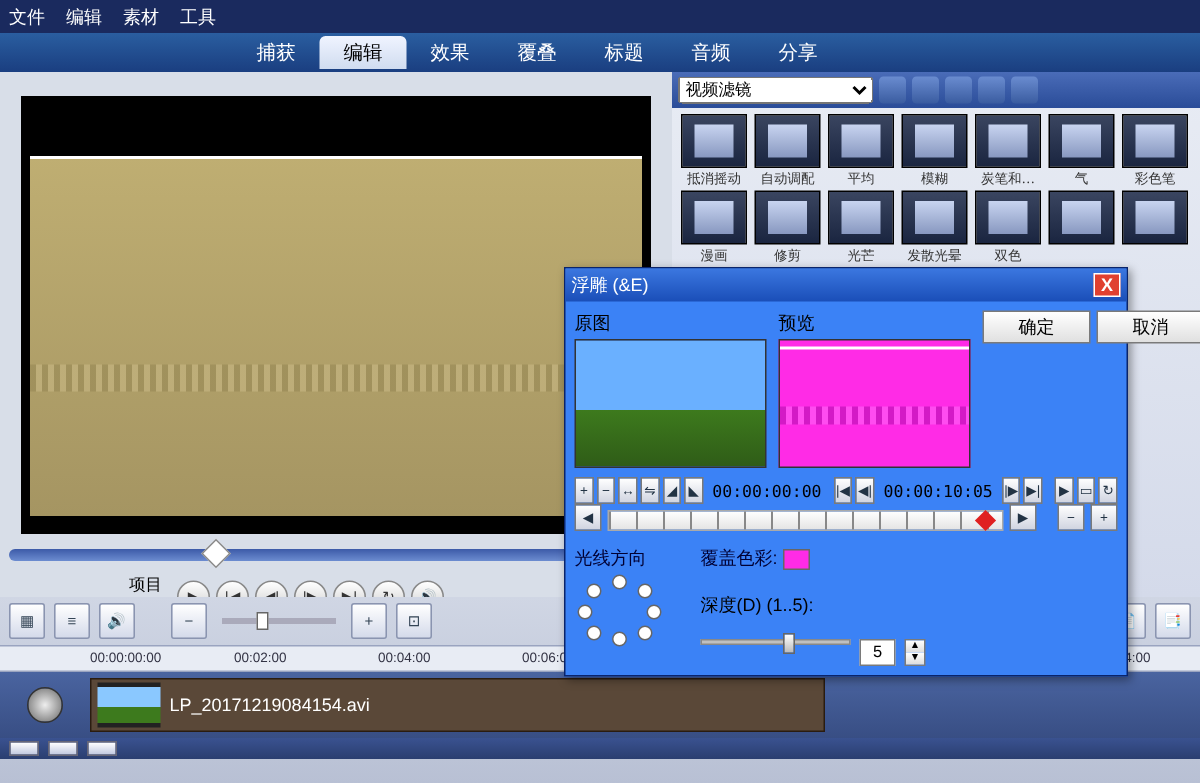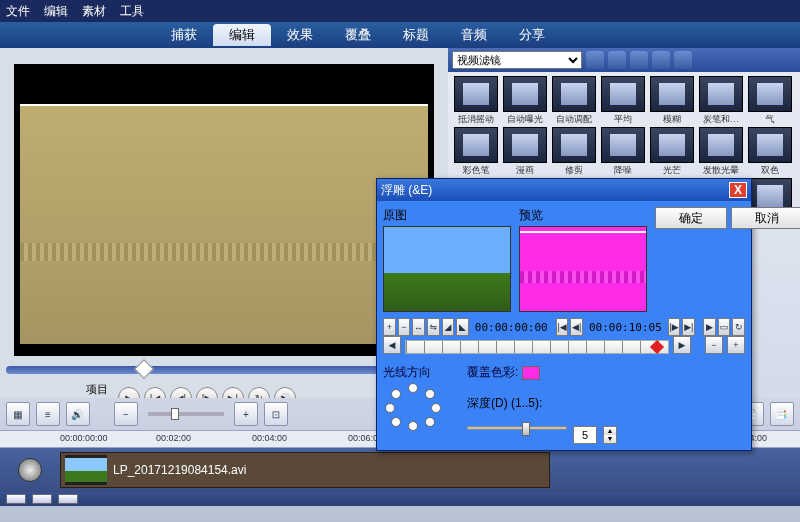--- a/index.html
+++ b/index.html
@@ -156,24 +156,20 @@
         <div class="hicn"></div>
         <div class="hicn"></div>
       </div>
       <div class="filter-grid" id="filter-grid">
           <div class="filter-item">
             <div class="filter-thumb"></div>
             <span>抵消摇动</span>
           </div>
           <div class="filter-item">
             <div class="filter-thumb"></div>
-            <span>自动曝光</span>
-          </div>
-          <div class="filter-item">
-            <div class="filter-thumb"></div>
             <span>自动调配</span>
           </div>
           <div class="filter-item">
             <div class="filter-thumb"></div>
             <span>平均</span>
           </div>
           <div class="filter-item">
             <div class="filter-thumb"></div>
             <span>模糊</span>
           </div>
@@ -189,24 +185,20 @@
             <div class="filter-thumb"></div>
             <span>彩色笔</span>
           </div>
           <div class="filter-item">
             <div class="filter-thumb"></div>
             <span>漫画</span>
           </div>
           <div class="filter-item">
             <div class="filter-thumb"></div>
             <span>修剪</span>
-          </div>
-          <div class="filter-item">
-            <div class="filter-thumb"></div>
-            <span>降噪</span>
           </div>
           <div class="filter-item">
             <div class="filter-thumb"></div>
             <span>光芒</span>
           </div>
           <div class="filter-item">
             <div class="filter-thumb"></div>
             <span>发散光晕</span>
           </div>
           <div class="filter-item">

